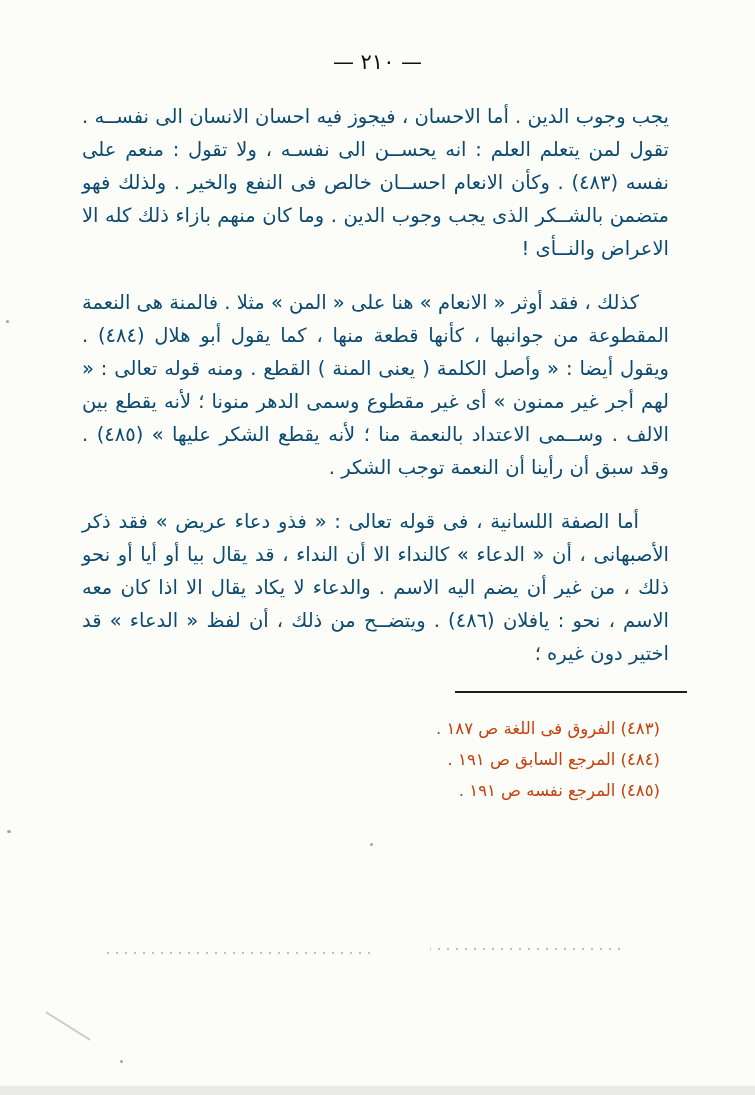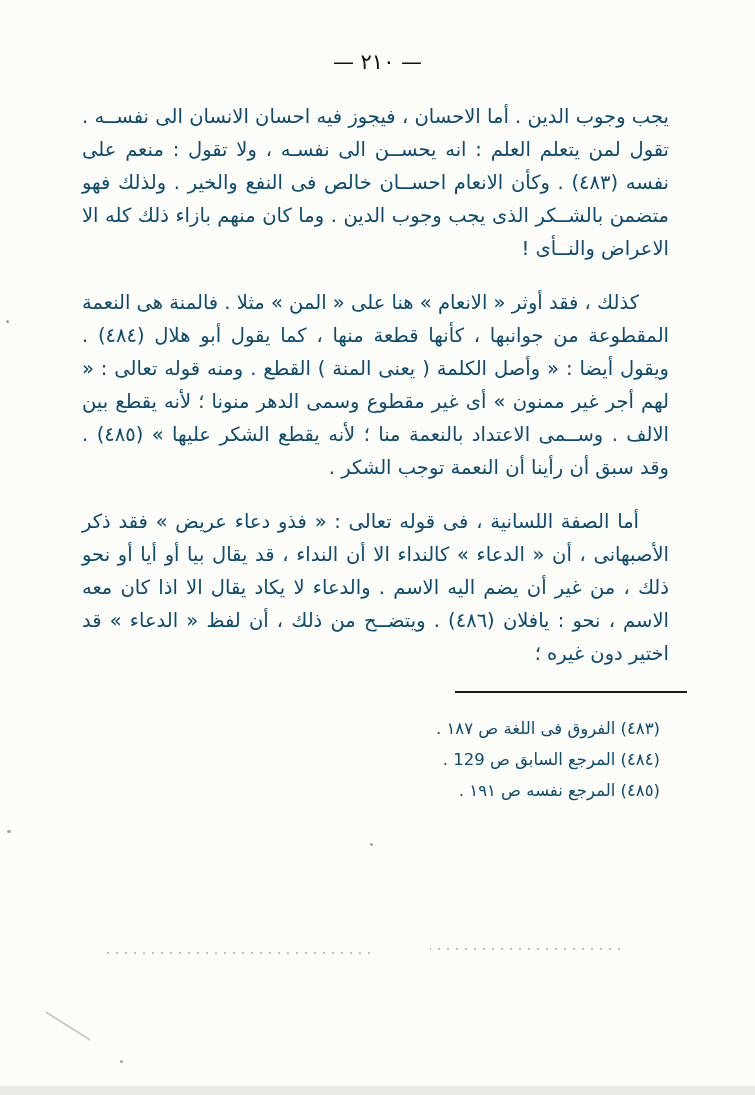--- a/index.html
+++ b/index.html
@@ -47,21 +47,21 @@
     height: 0;
     margin: 8px 68px 20px auto;
   }
   .footnotes {
     padding: 0 95px 0 82px;
   }
   .fn-line {
     font-size: 16.5px;
     line-height: 31px;
     text-align: right;
-    color: #0c4a6e;
+    color: #c2410c;
   }
   .speck {
     position: absolute;
     background: #5a5a55;
     border-radius: 50%;
     width: 3px;
     height: 3px;
     opacity: 0.55;
   }
   .scratch {
@@ -86,21 +86,21 @@
   <div class="body-text">
     <p class="para">يجب وجوب الدين . أما الاحسان ، فيجوز فيه احسان الانسان الى نفســه . تقول لمن يتعلم العلم : انه يحســن الى نفسـه ، ولا تقول : منعم على نفسه (٤٨٣) . وكأن الانعام احســان خالص فى النفع والخير . ولذلك فهو متضمن بالشــكر الذى يجب وجوب الدين . وما كان منهم بازاء ذلك كله الا الاعراض والنــأى !</p>
     <p class="para indent">كذلك ، فقد أوثر « الانعام » هنا على « المن » مثلا . فالمنة هى النعمة المقطوعة من جوانبها ، كأنها قطعة منها ، كما يقول أبو هلال (٤٨٤) . ويقول أيضا : « وأصل الكلمة ( يعنى المنة ) القطع . ومنه قوله تعالى : « لهم أجر غير ممنون » أى غير مقطوع وسمى الدهر منونا ؛ لأنه يقطع بين الالف . وســمى الاعتداد بالنعمة منا ؛ لأنه يقطع الشكر عليها » (٤٨٥) . وقد سبق أن رأينا أن النعمة توجب الشكر .</p>
     <p class="para indent">أما الصفة اللسانية ، فى قوله تعالى : « فذو دعاء عريض » فقد ذكر الأصبهانى ، أن « الدعاء » كالنداء الا أن النداء ، قد يقال بيا أو أيا أو نحو ذلك ، من غير أن يضم اليه الاسم . والدعاء لا يكاد يقال الا اذا كان معه الاسم ، نحو : يافلان (٤٨٦) . ويتضــح من ذلك ، أن لفظ « الدعاء » قد اختير دون غيره ؛</p>
   </div>
 
   <hr class="fn-divider">
 
   <div class="footnotes">
     <div class="fn-line">(٤٨٣) الفروق فى اللغة ص ١٨٧ .</div>
-    <div class="fn-line">(٤٨٤) المرجع السابق ص 129 .</div>
+    <div class="fn-line">(٤٨٤) المرجع السابق ص ١٩١ .</div>
     <div class="fn-line">(٤٨٥) المرجع نفسه ص ١٩١ .</div>
   </div>
 
   <div class="speck" style="top:320px; right:746px;"></div>
   <div class="speck" style="top:830px; right:744px; width:4px; height:3px;"></div>
   <div class="speck" style="top:843px; left:370px;"></div>
   <div class="dotted-trail" style="top:952px; left:100px; width:270px;"></div>
   <div class="dotted-trail" style="top:948px; left:430px; width:190px;"></div>
   <div class="scratch" style="top:1025px; left:42px; width:52px; height:2px; transform:rotate(32deg);"></div>
   <div class="speck" style="top:1060px; left:120px;"></div>

